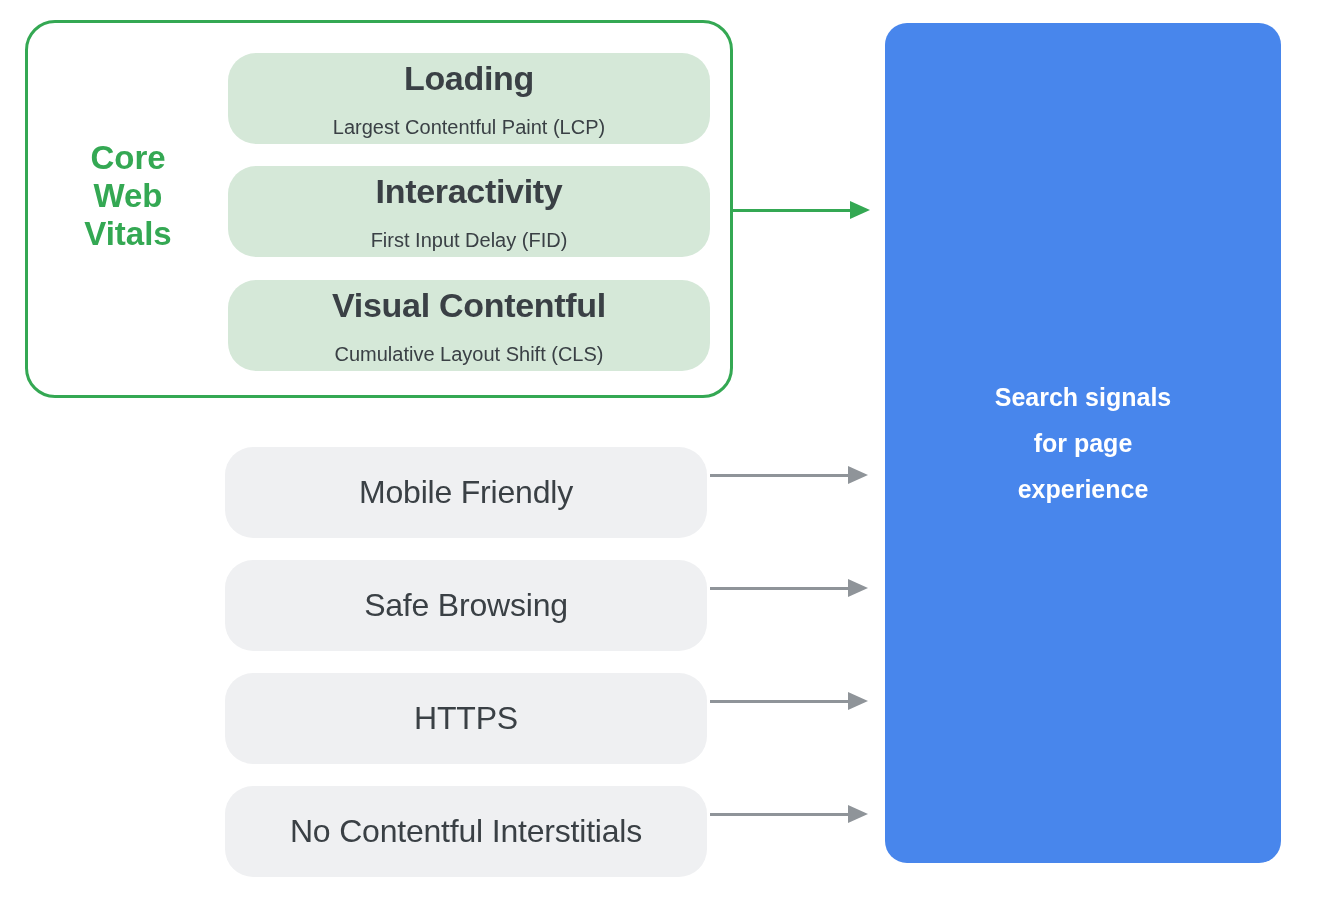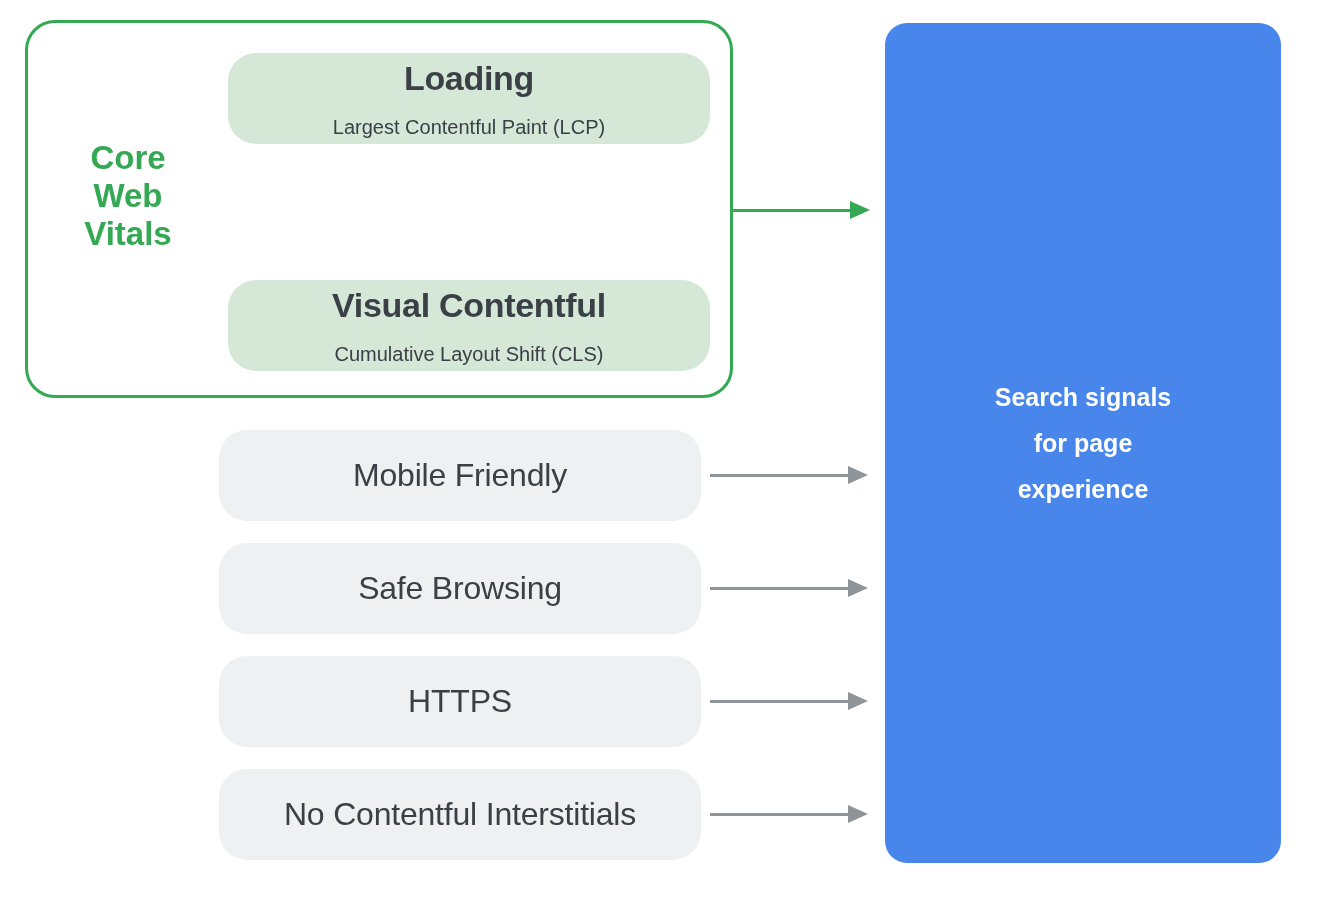--- a/index.html
+++ b/index.html
@@ -33,21 +33,21 @@
   }
   .pill.green{left:200px;background:var(--green-light);}
   .pill-title{
     font-size:34px;font-weight:700;color:var(--text-dark);line-height:40px;
     letter-spacing:-0.3px;
   }
   .pill-sub{
     font-size:20px;font-weight:400;color:var(--text-dark);line-height:25px;margin-top:17px;
   }
   .pill.gray{
-    left:219px;background:var(--gray-light);
+    left:225px;background:var(--gray-light);margin-top:17px;
   }
   .pill.gray .signal-label{
     font-size:32px;font-weight:400;color:var(--text-dark);letter-spacing:-0.2px;
   }
 
   
   .target-box{
     position:absolute;left:885px;top:23px;width:396px;height:840px;
     background:var(--blue);border-radius:22px;
     display:flex;align-items:center;justify-content:center;
@@ -82,20 +82,24 @@
   <div class="cwv-group">
     <div class="cwv-label">Core
 Web
 Vitals</div>
 
     <div class="pill green" style="top:30px">
       <div class="pill-title">Loading</div>
       <div class="pill-sub">Largest Contentful Paint (LCP)</div>
     </div>
 
+    <div class="pill green" style="top:143px">
+      <div class="pill-title">Interactivity</div>
+      <div class="pill-sub">First Input Delay (FID)</div>
+    </div>
 
     <div class="pill green" style="top:257px">
       <div class="pill-title">Visual Contentful</div>
       <div class="pill-sub">Cumulative Layout Shift (CLS)</div>
     </div>
   </div>
 
   <div class="pill gray" style="top:430px">
     <div class="signal-label">Mobile Friendly</div>
   </div>

